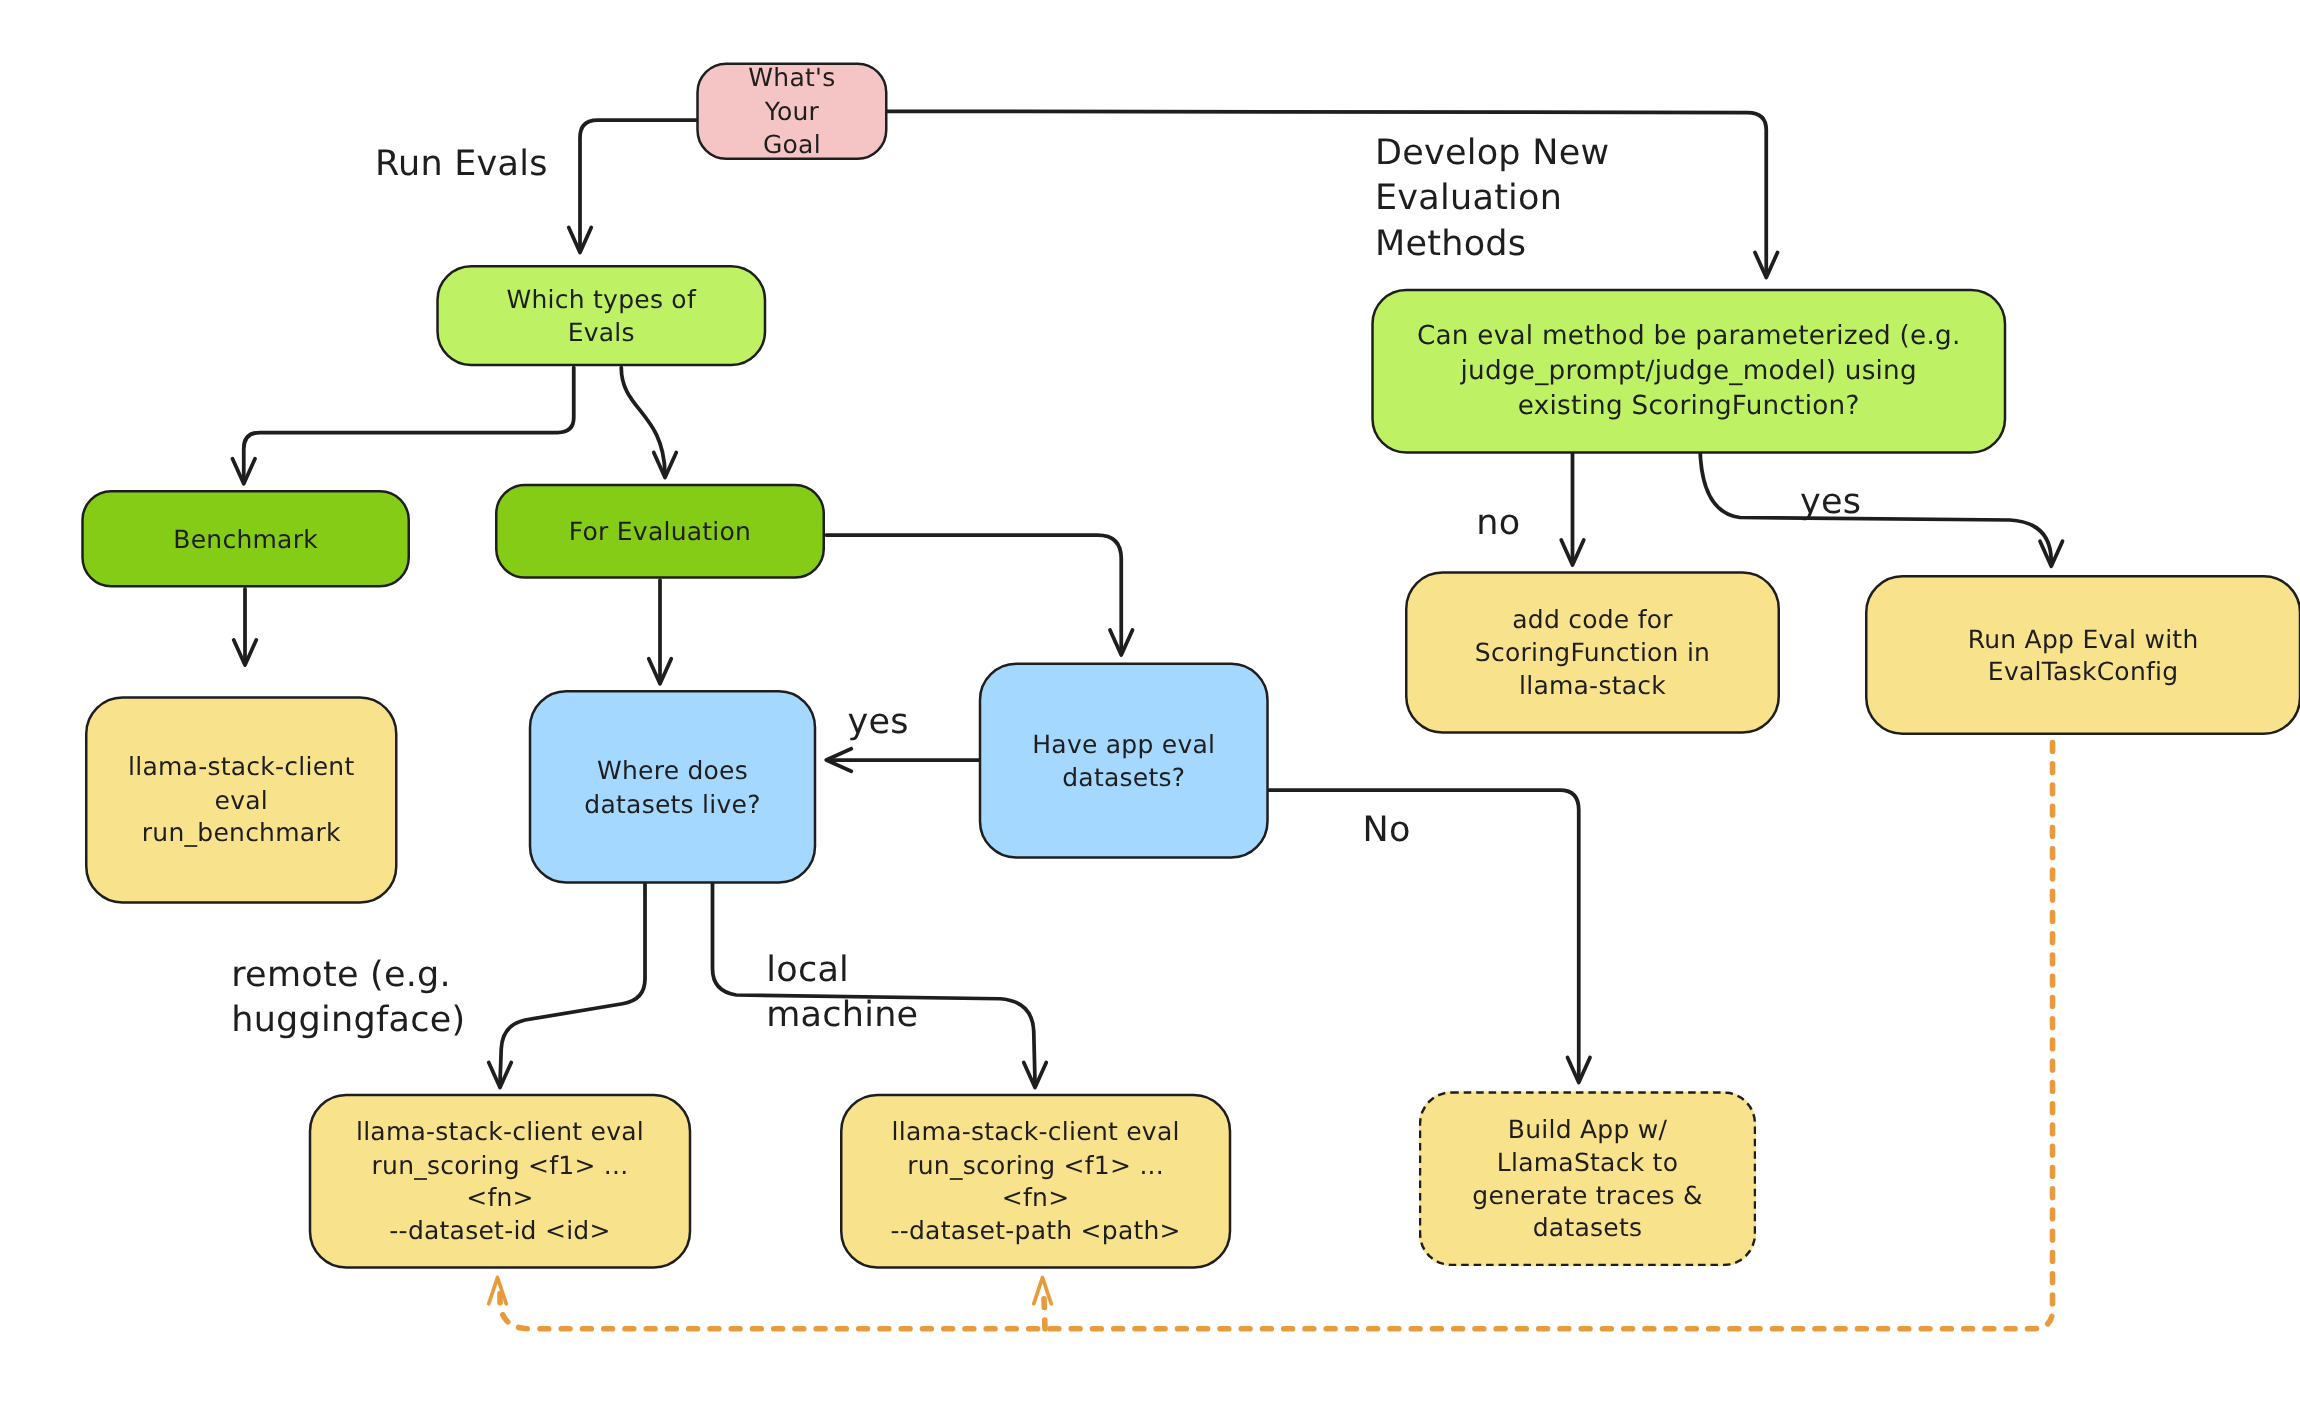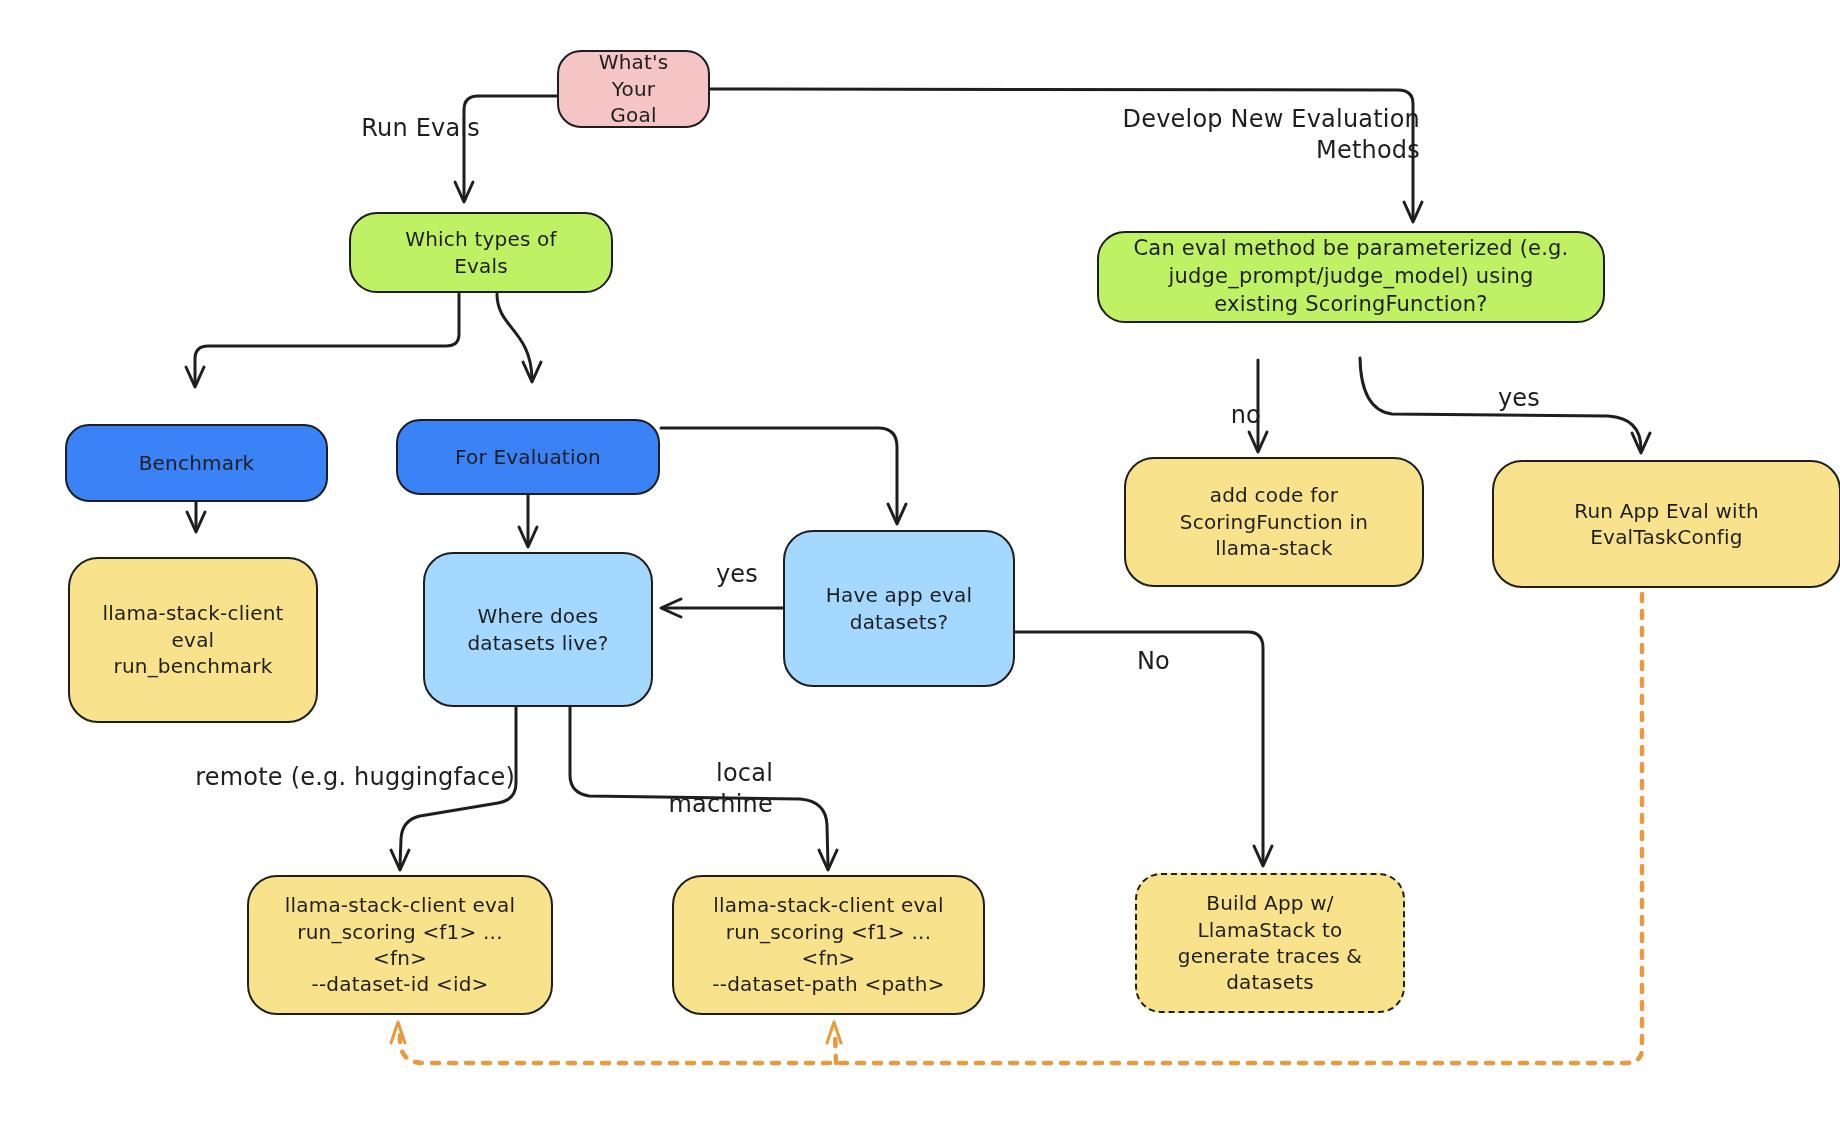--- a/index.html
+++ b/index.html
@@ -24,34 +24,34 @@
   .node-label{
     white-space:pre-line;
     font-size:20px;
     line-height:1.32;
     letter-spacing:.2px;
   }
   .pink{background:#f5c4c4;}
   .green{background:#bef264;}
   .blue{background:#a5d8ff;}
   .yellow{background:#f8e38c;}
-  .white{background:#3b82f6;margin-top:32px;}
+  .white{background:#84cc16;}
   .dashed{border-style:dashed;}
   .edge-label{
     position:absolute;
-    text-align:right;
-    font-size:24px;
+    text-align:left;
+    font-size:28px;
     line-height:1.3;
     white-space:pre-line;
     letter-spacing:.2px;
   }
   
   #n-goal      {left:557px; top:50px;  width:153px; height:78px;  border-radius:24px;}
   #n-which     {left:349px; top:212px; width:264px; height:81px;}
-  #n-param     {left:1097px;top:231px; width:508px; height:92px; }
+  #n-param     {left:1097px;top:231px; width:508px; height:132px; }
   #n-param .node-label{font-size:21px;}
   #n-bench     {left:65px;  top:392px; width:263px; height:78px;  border-radius:24px;}
   #n-forapp    {left:396px; top:387px; width:264px; height:76px;  border-radius:24px;}
   #n-runbench  {left:68px;  top:557px; width:250px; height:166px; border-radius:30px;}
   #n-where     {left:423px; top:552px; width:230px; height:155px; border-radius:30px;}
   #n-have      {left:783px; top:530px; width:232px; height:157px; border-radius:30px;}
   #n-addcode   {left:1094px;top:457px; width:300px; height:130px; border-radius:30px;margin-left:30px;}
   #n-runapp    {left:1492px;top:460px; width:349px; height:128px; border-radius:30px;}
   #n-scoreid   {left:247px; top:875px; width:306px; height:140px; border-radius:30px;}
   #n-scorepath {left:672px; top:875px; width:313px; height:140px; border-radius:30px;}

